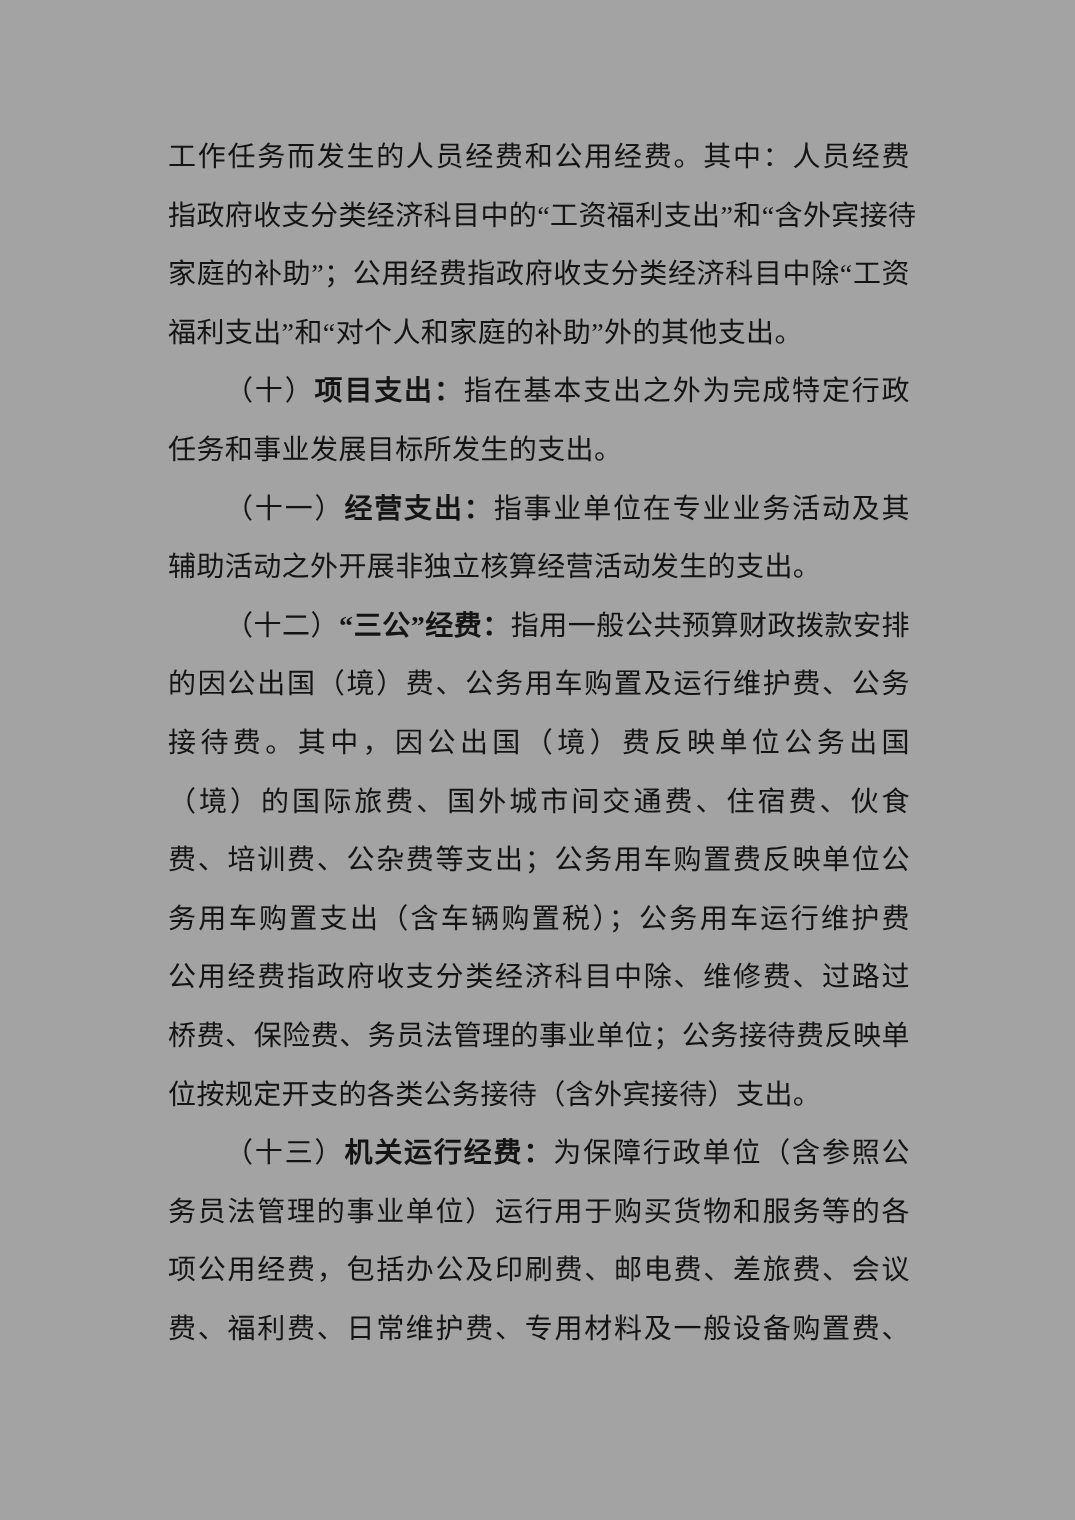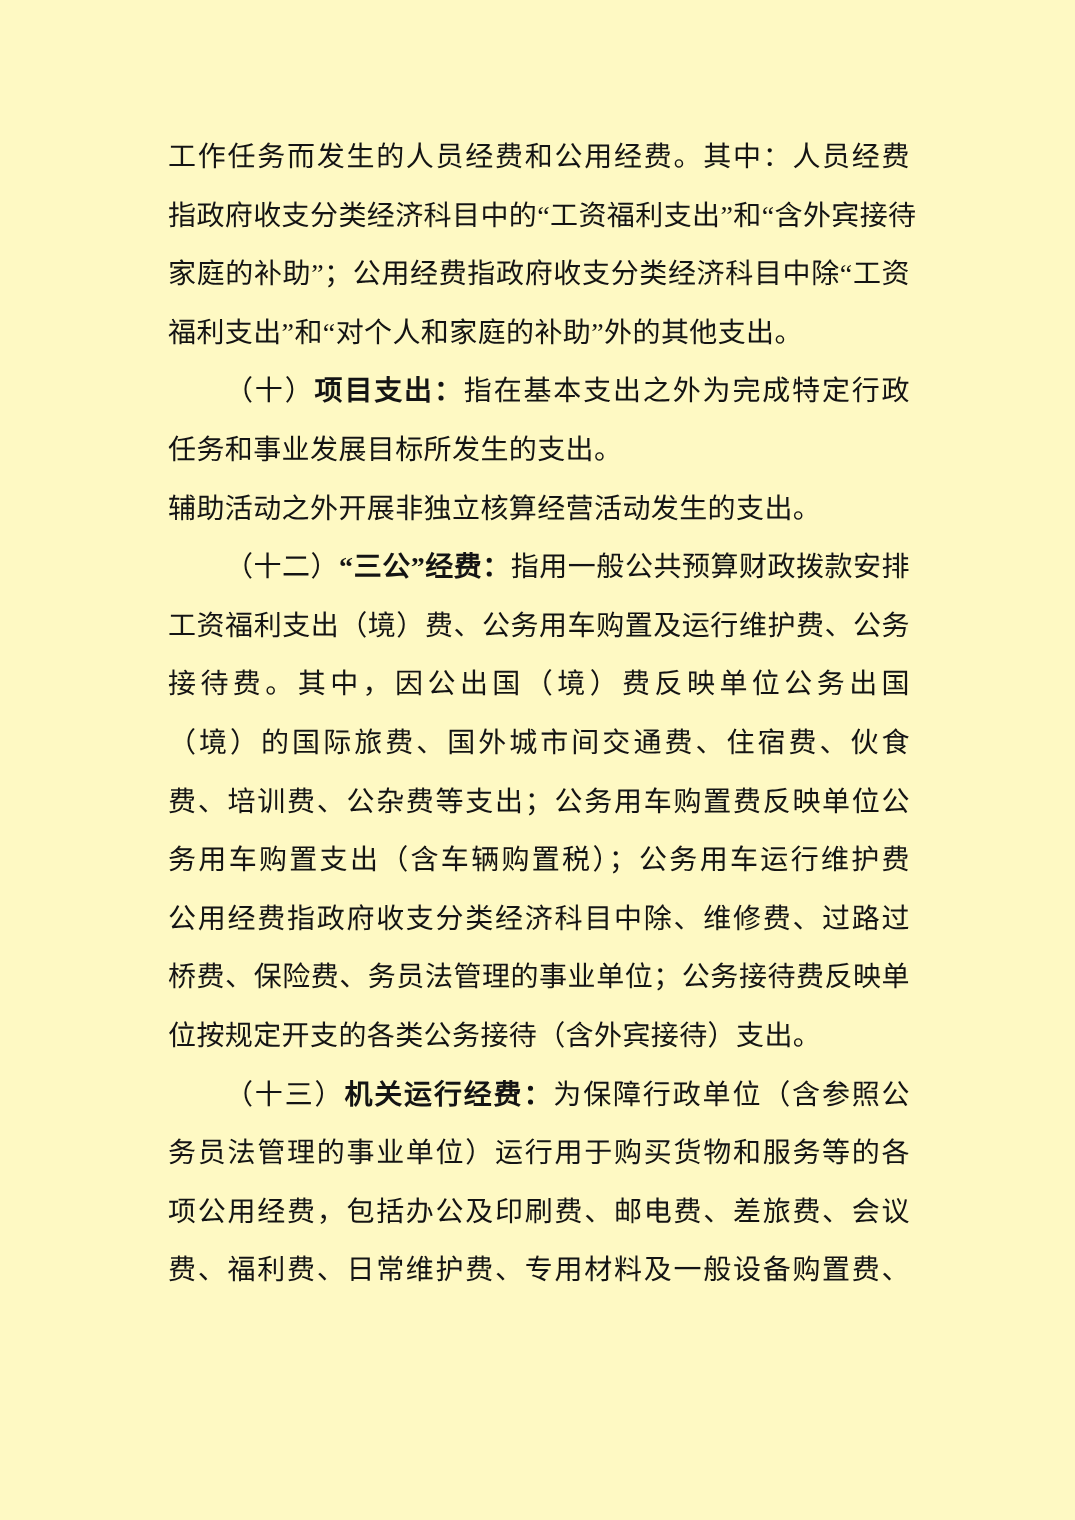--- a/index.html
+++ b/index.html
@@ -49,38 +49,39 @@
   .bold {
     font-weight: 700;
   }
   .regular {
     font-weight: 400;
   }
 </style>
 </head>
 <body>
 
-<div class="page" style="background: #fef9c3; color: rgb(20, 20, 20);">
+<div class="page" style="background: #a3a3a3; color: rgb(20, 20, 20);">
   <div class="text-block">
       <div class="paragraph">
         <div class="line"><span class="regular">工作任务而发生的人员经费和公用经费。其中：人员经费</span></div>
         <div class="line"><span class="regular">指政府收支分类经济科目中的“工资福利支出”和“含外宾接待</span></div>
         <div class="line"><span class="regular">家庭的补助”；公用经费指政府收支分类经济科目中除“工资</span></div>
         <div class="line para-end"><span class="regular">福利支出”和“对个人和家庭的补助”外的其他支出。</span></div>
       </div>
       <div class="paragraph">
         <div class="line indent"><span class="regular">（十）</span><span class="bold">项目支出：</span><span class="regular">指在基本支出之外为完成特定行政</span></div>
         <div class="line para-end"><span class="regular">任务和事业发展目标所发生的支出。</span></div>
       </div>
       <div class="paragraph">
+        <div class="line indent"><span class="regular">（十一）</span><span class="bold">经营支出：</span><span class="regular">指事业单位在专业业务活动及其</span></div>
         <div class="line para-end"><span class="regular">辅助活动之外开展非独立核算经营活动发生的支出。</span></div>
       </div>
       <div class="paragraph">
         <div class="line indent"><span class="regular">（十二）</span><span class="bold">“三公”经费：</span><span class="regular">指用一般公共预算财政拨款安排</span></div>
-        <div class="line"><span class="regular">工资福利支出（境）费、公务用车购置及运行维护费、公务</span></div>
+        <div class="line"><span class="regular">的因公出国（境）费、公务用车购置及运行维护费、公务</span></div>
         <div class="line"><span class="regular">接待费。其中，因公出国（境）费反映单位公务出国</span></div>
         <div class="line"><span class="regular">（境）的国际旅费、国外城市间交通费、住宿费、伙食</span></div>
         <div class="line"><span class="regular">费、培训费、公杂费等支出；公务用车购置费反映单位公</span></div>
         <div class="line"><span class="regular">务用车购置支出（含车辆购置税）；公务用车运行维护费</span></div>
         <div class="line"><span class="regular">公用经费指政府收支分类经济科目中除、维修费、过路过</span></div>
         <div class="line"><span class="regular">桥费、保险费、务员法管理的事业单位；公务接待费反映单</span></div>
         <div class="line para-end"><span class="regular">位按规定开支的各类公务接待（含外宾接待）支出。</span></div>
       </div>
       <div class="paragraph">
         <div class="line indent"><span class="regular">（十三）</span><span class="bold">机关运行经费：</span><span class="regular">为保障行政单位（含参照公</span></div>

